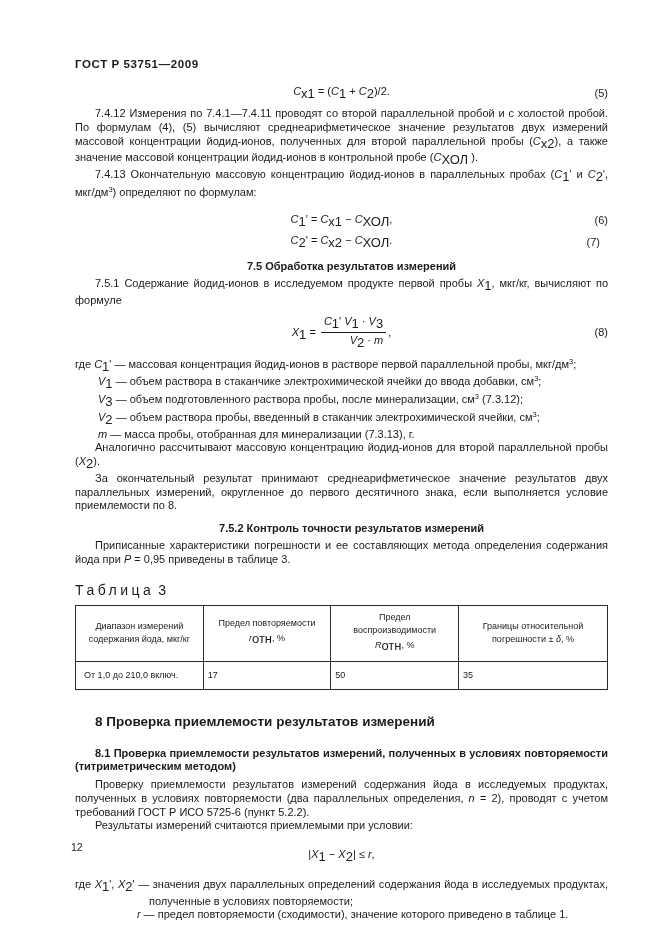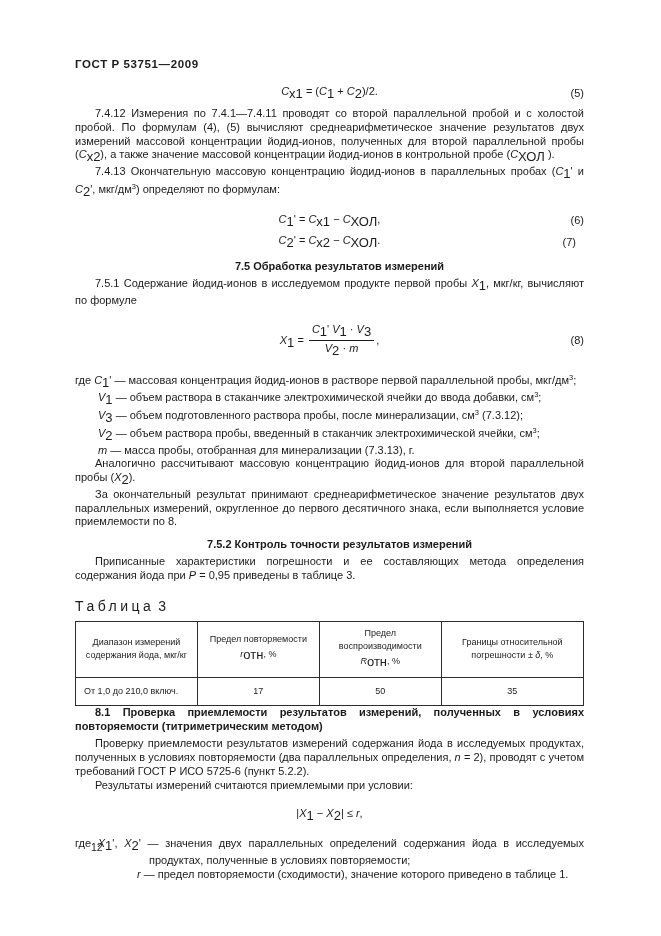--- a/index.html
+++ b/index.html
@@ -1,20 +1,20 @@
 <!DOCTYPE html>
 <html lang="ru"><head>
 <meta charset="utf-8">
 <style>
   html,body{margin:0;padding:0;background:#ffffff;}
   .page{
     position:relative;
     width:661px;height:928px;
     box-sizing:border-box;
-    padding:57px 77px 0 75px;
+    padding:57px 53px 0 75px;
     background:#ffffff;
     color:#1b1b1b;
     font-family:"Liberation Sans", sans-serif;
     font-size:11px;
     line-height:1.25;
     overflow:hidden;
   }
   .doc-header{font-weight:bold;font-size:11.5px;letter-spacing:0.6px;margin:0 0 14px 0;}
   .para{margin:0;text-align:justify;text-indent:20px;}
   .eq-row{position:relative;text-align:center;margin:7px 0 5px 0;}
@@ -25,33 +25,33 @@
   .h-main{font-weight:bold;font-size:13.5px;text-indent:20px;margin:24px 0 16px 0;text-align:left;}
   .h-sub81{font-weight:bold;text-align:justify;text-indent:20px;margin:0 0 4px 0;}
   .defs{margin:2px 0 0 0;}
   .def{text-align:justify;}
   .def-ind{padding-left:23px;}
   .def-hang{padding-left:74px;text-indent:-74px;}
   .def-hang2{padding-left:62px;}
   .rt-i{font-style:italic;}
   .rt-sub{font-size:13px;vertical-align:-2.5px;letter-spacing:0;}
   .rt-sup{font-size:7.5px;vertical-align:4px;}
-  .frac{display:inline-block;vertical-align:middle;text-align:center;line-height:1.2;margin:8px 2px;}
+  .frac{display:inline-block;vertical-align:middle;text-align:right;line-height:1.2;margin:0 2px;}
   .frac-num{display:block;border-bottom:1px solid #1b1b1b;padding:0 3px 1px 3px;}
   .frac-den{display:block;padding:1px 3px 0 3px;}
   .eq-frac-row{margin:8px 0 6px 0;}
   .tbl-label{margin:16px 0 5px 0;font-size:14px;}
   .tbl-label .spaced{letter-spacing:3.5px;}
   table.t3{width:100%;border-collapse:collapse;font-size:9px;table-layout:fixed;border-radius:23px;}
   table.t3 th, table.t3 td{border:1px solid #2c2c2c;vertical-align:middle;}
   table.t3 th{font-weight:normal;text-align:center;padding:5px 8px;height:36px;line-height:1.45;}
-  table.t3 td{text-align:center;padding:6px 4px;height:15px;}
+  table.t3 td{text-align:left;padding:6px 4px;height:15px;}
   table.t3 td.c0{text-align:left;padding-left:8px;}
   .col0{width:24%;} .col1{width:24%;} .col2{width:24%;} .col3{width:28%;}
-  .pageno{position:absolute;left:91px;bottom:74px;font-size:10.5px;}
+  .pageno{position:absolute;left:71px;bottom:74px;font-size:10.5px;}
 </style>
 </head>
 <body>
 
 <div class="page">
 
   <div class="doc-header">ГОСТ  Р 53751—2009</div>
 
   <div class="eq-row">
     <span class="eq-body"><span class="rt-i">C</span><span class="rt-sub">x1</span><span class="rt-r"> = (</span><span class="rt-i">C</span><span class="rt-sub">1</span><span class="rt-r"> + </span><span class="rt-i">C</span><span class="rt-sub">2</span><span class="rt-r">)/2.</span></span>
@@ -118,20 +118,21 @@
     <tbody>
       <tr>
         <td class="c0">От 1,0 до 210,0 включ.</td>
         <td>17</td>
         <td>50</td>
         <td>35</td>
       </tr>
     </tbody>
   </table>
 
+  <div class="h-main">8  Проверка приемлемости результатов измерений</div>
 
   <div class="h-sub81">8.1  Проверка приемлемости результатов измерений, полученных в условиях повторяемости (титриметрическим методом)</div>
 
   <p class="para"><span class="rt-r">Проверку  приемлемости  результатов  измерений  содержания  йода  в  исследуемых  продуктах, полученных в условиях повторяемости (два параллельных определения, </span><span class="rt-i">n</span><span class="rt-r"> = 2), проводят с учетом требований ГОСТ Р ИСО 5725-6 (пункт 5.2.2).</span></p>
   <p class="para"><span class="rt-r">Результаты измерений считаются приемлемыми при условии:</span></p>
 
   <div class="eq-row" style="margin:15px 0 13px 0">
     <span class="eq-body"><span class="rt-r">|</span><span class="rt-i">X</span><span class="rt-sub">1</span><span class="rt-r"> − </span><span class="rt-i">X</span><span class="rt-sub">2</span><span class="rt-r">| ≤ </span><span class="rt-i">r</span><span class="rt-r">,</span></span>
   </div>
 

